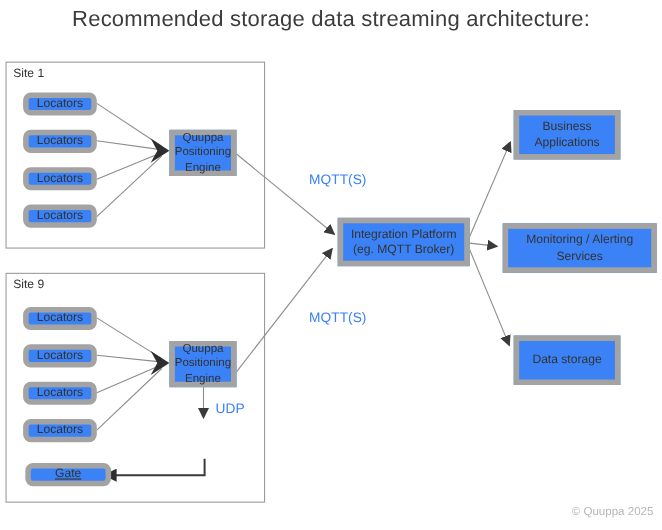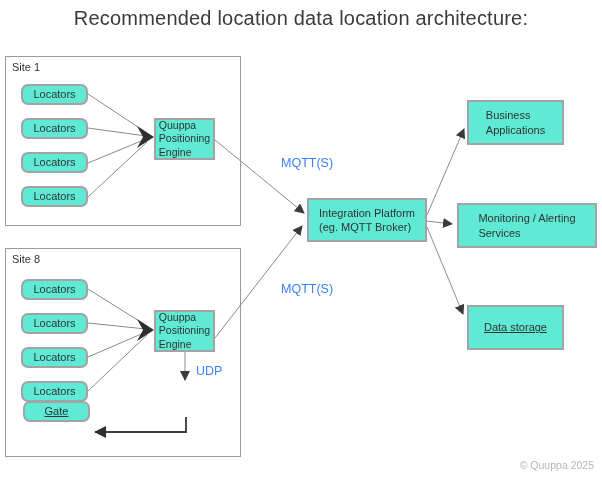--- a/index.html
+++ b/index.html
@@ -12,41 +12,41 @@
     font-size:20px;color:#3b3b3b;letter-spacing:.2px;
   }
   .site{
     position:absolute;border:1px solid #9b9b9b;background:#fff;box-sizing:border-box;
   }
   .site-label{
     position:absolute;left:6px;top:4px;font-size:11px;color:#333;
   }
   .edges{position:absolute;left:0;top:0;width:602px;height:482px;}
   .box{
-    position:absolute;box-sizing:border-box;border:2px solid #a3a3a3;background:#5eead4;
-    display:flex;align-items:center;justify-content:center;text-align:left;
+    position:absolute;box-sizing:border-box;border:5px solid #a3a3a3;background:#3b82f6;
+    display:flex;align-items:center;justify-content:center;text-align:center;
     font-size:11px;line-height:1.3;color:#333;white-space:pre-line;
   }
   .rounded{border-radius:7px;}
   .engine{font-size:10.5px;line-height:1.25;}
   .floatlabel{position:absolute;font-size:12.5px;color:#3b82f6;}
   .copyright{position:absolute;right:8px;top:459px;font-size:10.5px;color:#b3b6bb;margin-left:24px;}
 </style>
 </head>
 <body>
 
 <div class="stage">
 
-  <div class="title">Recommended location data location architecture:</div>
+  <div class="title">Recommended storage data streaming architecture:</div>
 
   <div class="site" style="left:5px;top:56px;width:236px;height:170px;">
     <div class="site-label">Site 1</div>
   </div>
   <div class="site" style="left:5px;top:248px;width:236px;height:209px;">
-    <div class="site-label">Site 8</div>
+    <div class="site-label">Site 9</div>
   </div>
 
   <svg class="edges" viewBox="0 0 602 482">
     <defs>
       <marker id="arr" markerUnits="userSpaceOnUse" markerWidth="10" markerHeight="10" refX="9" refY="5" orient="auto">
         <path d="M0,0 L10,5 L0,10 z" fill="#3a3a3a"></path>
       </marker>
       <marker id="arrBig" markerUnits="userSpaceOnUse" markerWidth="12" markerHeight="12" refX="11" refY="6" orient="auto">
         <path d="M0,0 L12,6 L0,12 z" fill="#2e2e2e"></path>
       </marker>
@@ -87,28 +87,28 @@
 Positioning
 Engine</div>
 
   <div class="box rounded" style="left:21px;top:279px;width:67px;height:21px;">Locators</div>
   <div class="box rounded" style="left:21px;top:313px;width:67px;height:21px;">Locators</div>
   <div class="box rounded" style="left:21px;top:347px;width:67px;height:21px;">Locators</div>
   <div class="box rounded" style="left:21px;top:381px;width:67px;height:21px;">Locators</div>
   <div class="box engine" style="left:154px;top:310px;width:61px;height:42px;">Quuppa
 Positioning
 Engine</div>
-  <div class="box rounded" style="left:23px;top:401px;width:67px;height:21px;text-decoration:underline;">Gate</div>
+  <div class="box rounded" style="left:23px;top:421px;width:78px;height:21px;text-decoration:underline;">Gate</div>
 
   <div class="box" style="left:307px;top:198px;width:120px;height:44px;">Integration Platform
 (eg. MQTT Broker)</div>
   <div class="box" style="left:467px;top:100px;width:97px;height:45px;">Business
 Applications</div>
   <div class="box" style="left:457px;top:203px;width:140px;height:45px;">Monitoring / Alerting
 Services</div>
-  <div class="box" style="left:467px;top:305px;width:97px;height:45px;text-decoration:underline;">Data storage</div>
+  <div class="box" style="left:467px;top:305px;width:97px;height:45px;">Data storage</div>
 
   <div class="floatlabel" style="left:281px;top:156px;">MQTT(S)</div>
   <div class="floatlabel" style="left:281px;top:282px;">MQTT(S)</div>
   <div class="floatlabel" style="left:196px;top:364px;">UDP</div>
 
   <div class="copyright">© Quuppa 2025</div>
 </div>
 
 </body></html>

